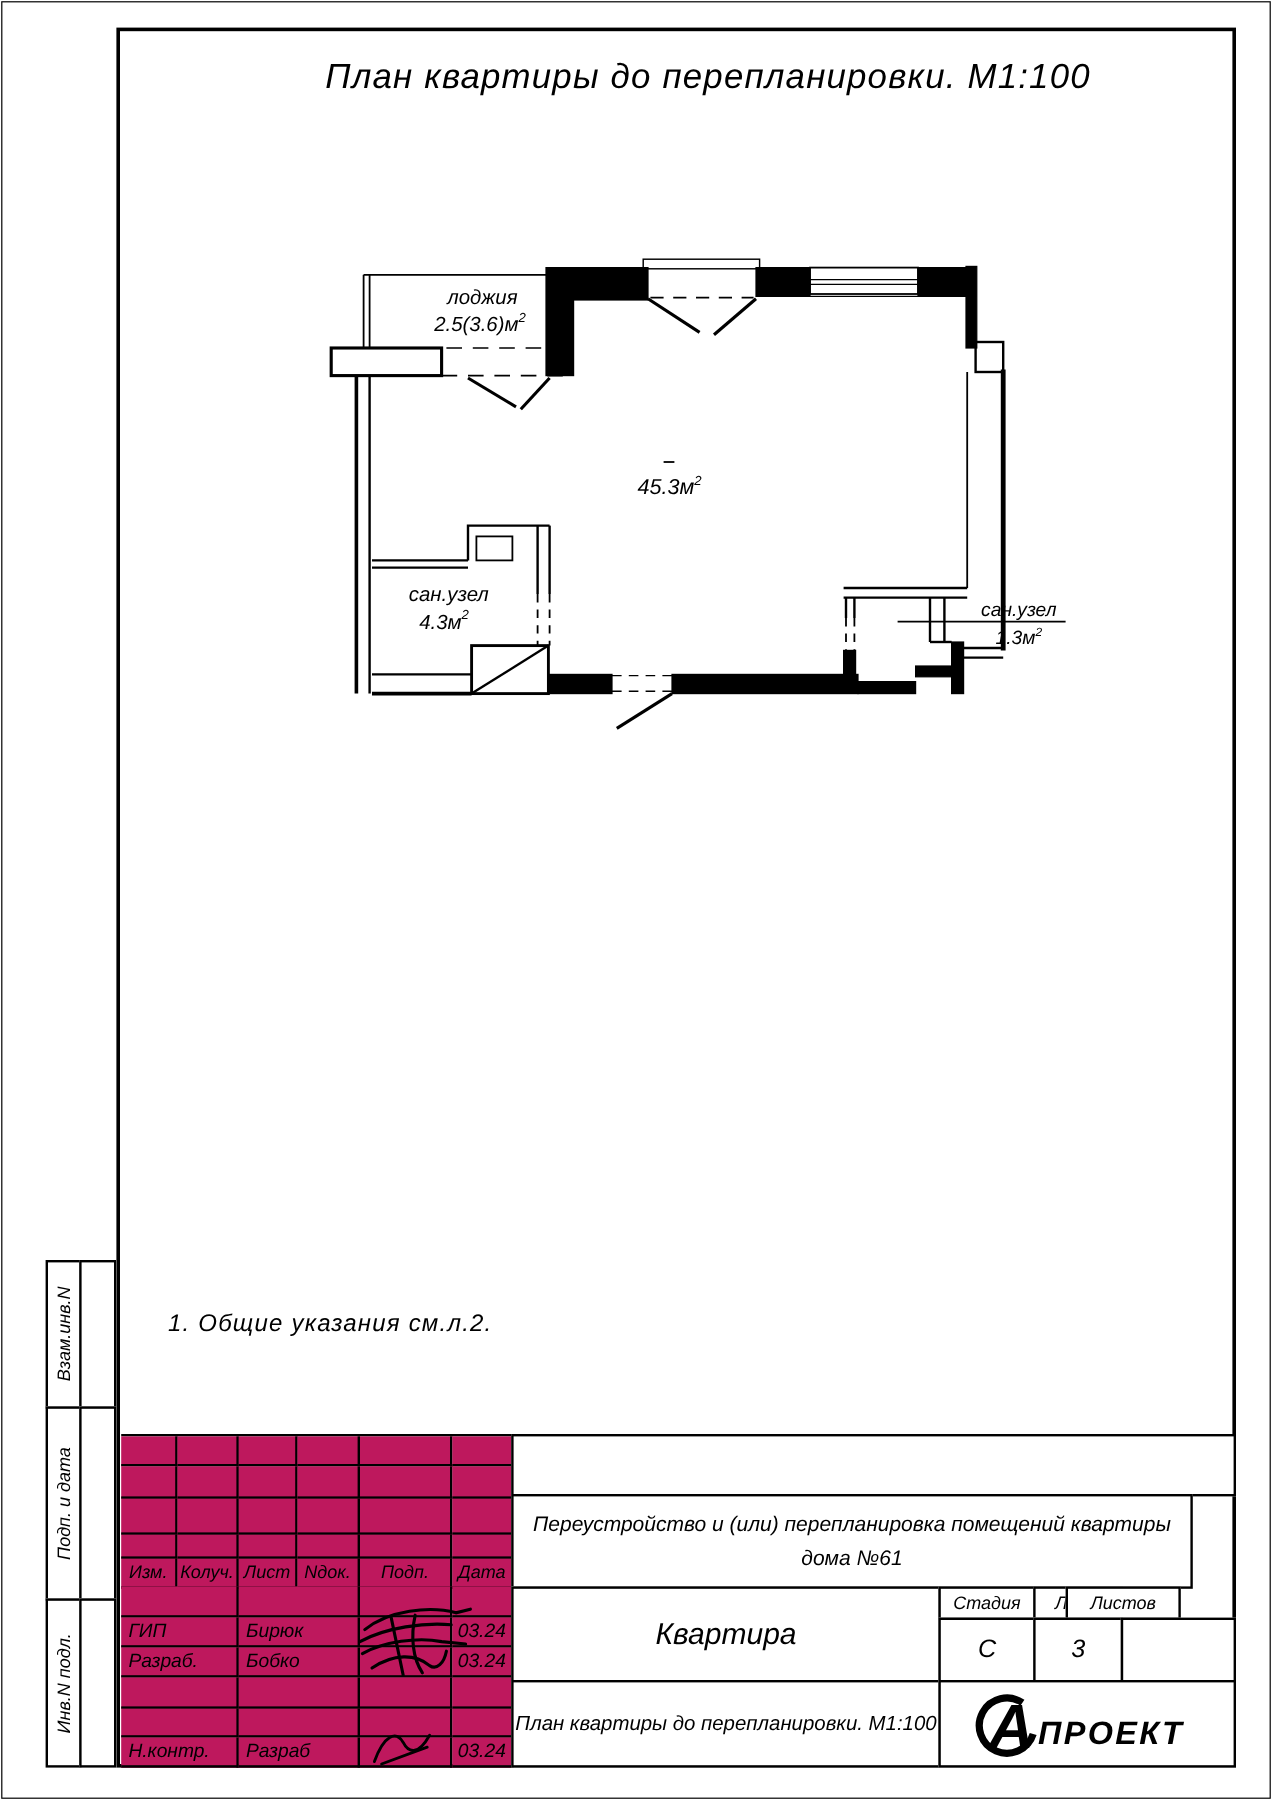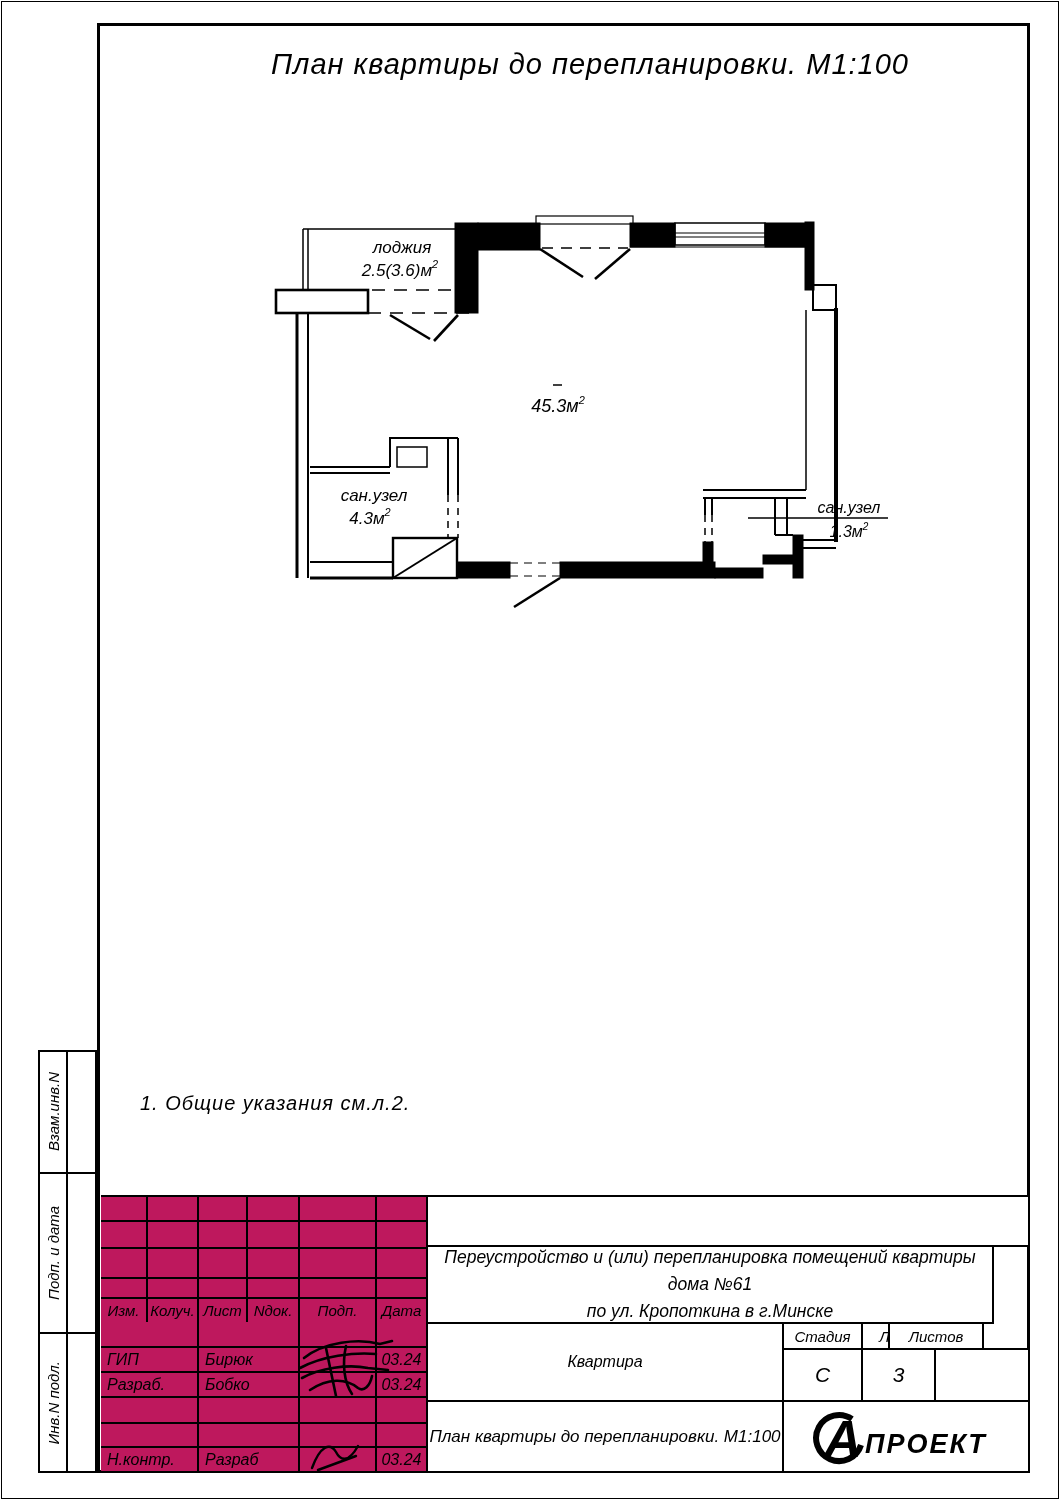--- a/index.html
+++ b/index.html
@@ -227,24 +227,23 @@
   <g stroke="#000" fill="none" stroke-width="2.4" stroke-linecap="round">
     <path d="M6,28 C14,6 24,2 30,12 C34,20 42,24 52,6"></path>
     <path d="M12,30 L50,16"></path>
   </g>
 </svg>
 
 <div class="cell" style="left:426px;top:1195px;width:604px;height:52px;"></div>
 <div class="cell proj" style="left:426px;top:1245px;width:568px;height:79px;">
   <div>
     <div>Переустройство и (или) перепланировка помещений квартиры дома №61</div>
-    <div>по ул. Кропоткина в г.Минске</div>
-  </div>
-</div>
-<div class="cell" style="left:426px;top:1322px;width:358px;height:80px;font-size:16px;">Квартира</div>
+  </div>
+</div>
+<div class="cell" style="left:426px;top:1322px;width:358px;height:80px;font-size:25px;">Квартира</div>
 <div class="cell" style="left:782px;top:1322px;width:81px;height:28px;font-size:15px;">Стадия</div>
 <div class="cell" style="left:861px;top:1322px;width:75px;height:28px;font-size:15px;">Лист</div>
 <div class="cell" style="left:888px;top:1322px;width:96px;height:28px;font-size:15px;">Листов</div>
 <div class="cell" style="left:782px;top:1348px;width:81px;height:54px;font-size:21px;">С</div>
 <div class="cell" style="left:861px;top:1348px;width:75px;height:54px;font-size:21px;">3</div>
 <div class="cell" style="left:934px;top:1348px;width:96px;height:54px;font-size:21px;"></div>
 <div class="cell" style="left:426px;top:1400px;width:358px;height:73px;font-size:17px;">План квартиры до перепланировки. М1:100</div>
 <div class="cell" style="left:782px;top:1400px;width:248px;height:73px;">
   <svg width="190" height="60" viewBox="0 0 190 60">
     <path d="M41,12 A23,23 0 1 0 50,38" stroke="#000" stroke-width="6" fill="none"></path>

